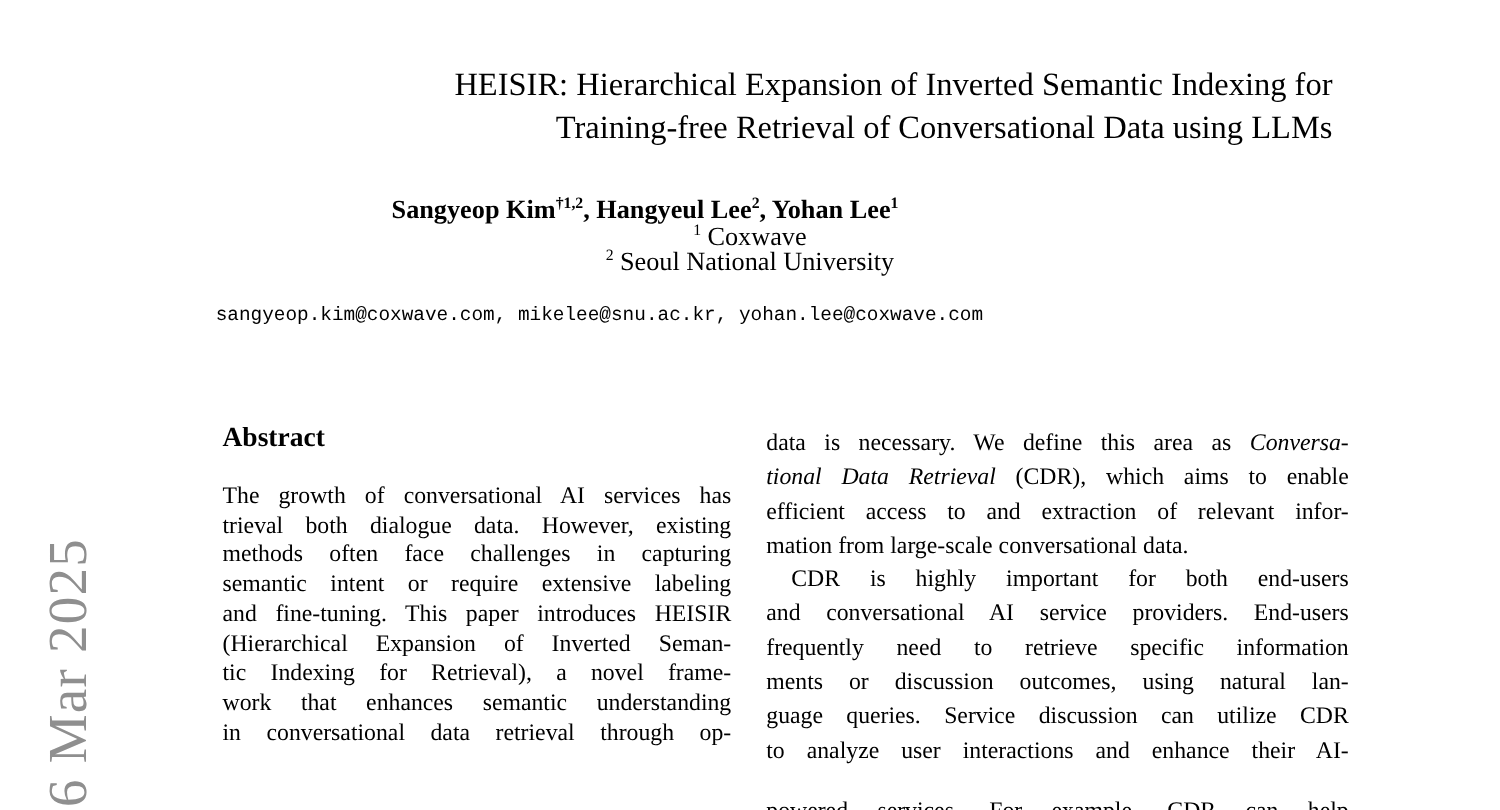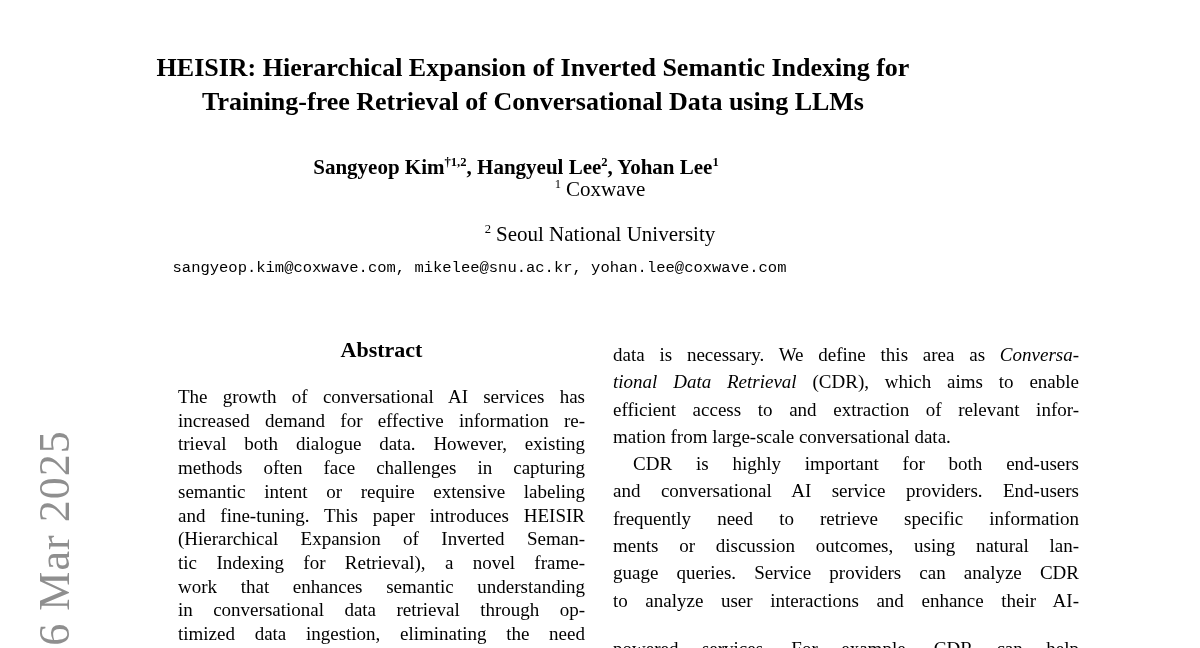--- a/index.html
+++ b/index.html
@@ -23,24 +23,24 @@
     letter-spacing: 1px;
     white-space: nowrap;
   }
 
   .title {
     position: absolute;
     top: 51px;
     left: 0;
     width: 1066px;
     margin: 0;
-    text-align: center;
+    text-align: right;
     font-size: 26px;
     line-height: 34px;
-    font-weight: bold;
+    font-weight: normal;
   }
   .title .tline { display: block; }
 
   .authors {
     position: absolute;
     top: 155px;
     left: 0;
     width: 1032px;
     text-align: center;
     font-size: 21px;
@@ -49,40 +49,38 @@
   sup { font-size: 60%; }
 
   .affil {
     position: absolute;
     left: 0;
     width: 1200px;
     text-align: center;
     font-size: 21px;
   }
   .affil-1 { top: 177px; }
-  .affil-2 { top: 222px; text-align: center; }
+  .affil-2 { top: 197px; text-align: center; }
   .affil sup { margin-right: 5px; }
 
   .emails {
     position: absolute;
     top: 243px;
     left: 0;
     width: 959px;
     text-align: center;
     font-family: "Liberation Mono", "DejaVu Sans Mono", monospace;
     font-size: 15.5px;
-    margin-top: 16px;
   }
 
   .abstract-heading {
     position: absolute;
     left: 178px;
     top: 337px;
     width: 407px;
-    text-align: center;
     font-size: 22px;
     font-weight: bold;
   }
 
   .abstract-body {
     position: absolute;
     left: 178px;
     top: 385px;
     width: 407px;
     font-size: 19px;
@@ -128,40 +126,38 @@
   <div class="affil affil-1"><sup>1</sup><span>Coxwave</span></div>
 
   <div class="affil affil-2"><sup>2</sup><span>Seoul National University</span></div>
 
   <div class="emails">sangyeop.kim@coxwave.com, mikelee@snu.ac.kr, yohan.lee@coxwave.com</div>
 
   <div class="abstract-heading">Abstract</div>
 
   <div class="abstract-body">
     <div class="jline">The growth of conversational AI services has</div>
-    <div class="jline">increased demand for effective information re-</div>
     <div class="jline">trieval both dialogue data. However, existing</div>
     <div class="jline">methods often face challenges in capturing</div>
     <div class="jline">semantic intent or require extensive labeling</div>
     <div class="jline">and fine-tuning. This paper introduces HEISIR</div>
     <div class="jline">(Hierarchical Expansion of Inverted Seman-</div>
     <div class="jline">tic Indexing for Retrieval), a novel frame-</div>
     <div class="jline">work that enhances semantic understanding</div>
     <div class="jline">in conversational data retrieval through op-</div>
-    <div class="jline">timized data ingestion, eliminating the need</div>
   </div>
 
   <div class="right-col">
     <div class="jline"><span>data is necessary. We define this area as </span><i>Conversa-</i></div>
     <div class="jline"><i>tional Data Retrieval</i><span> (CDR), which aims to enable</span></div>
     <div class="jline">efficient access to and extraction of relevant infor-</div>
     <div class="jline flush-last">mation from large-scale conversational data.</div>
     <div class="jline indent">CDR is highly important for both end-users</div>
     <div class="jline">and conversational AI service providers. End-users</div>
     <div class="jline">frequently need to retrieve specific information</div>
     <div class="jline">ments or discussion outcomes, using natural lan-</div>
-    <div class="jline">guage queries. Service providers can analyze CDR</div>
+    <div class="jline">guage queries. Service discussion can utilize CDR</div>
     <div class="jline">to analyze user interactions and enhance their AI-</div>
   </div>
 
   <div class="partial jline">powered services. For example, CDR can help</div>
 
 </div>
 
 </body></html>

